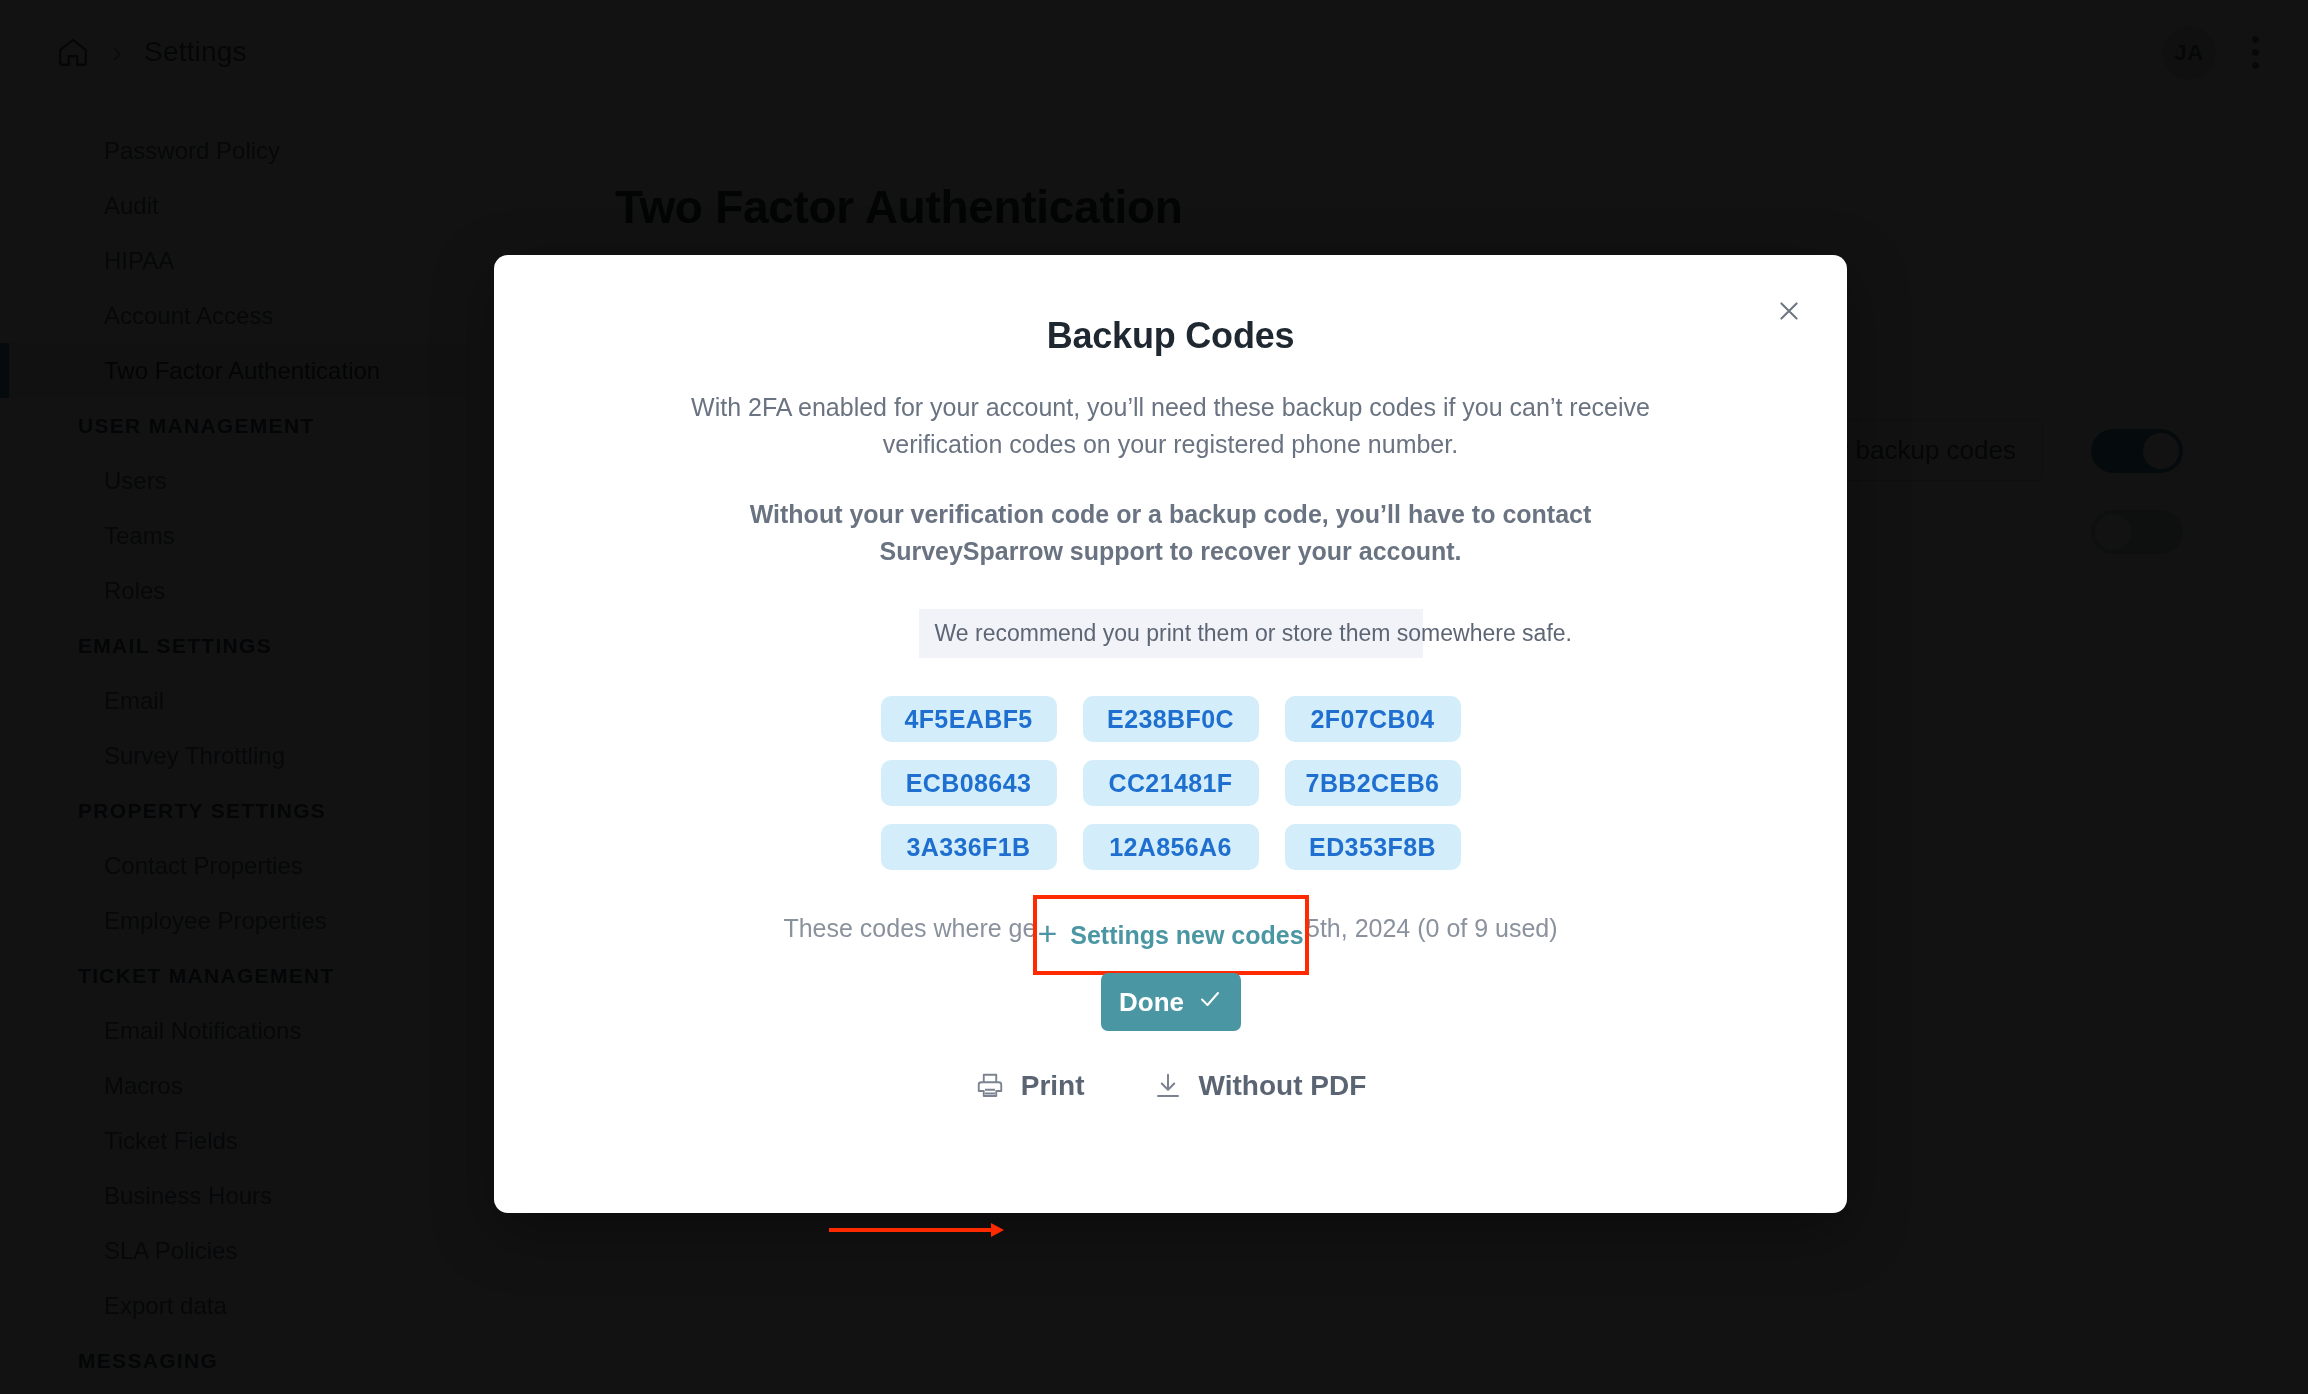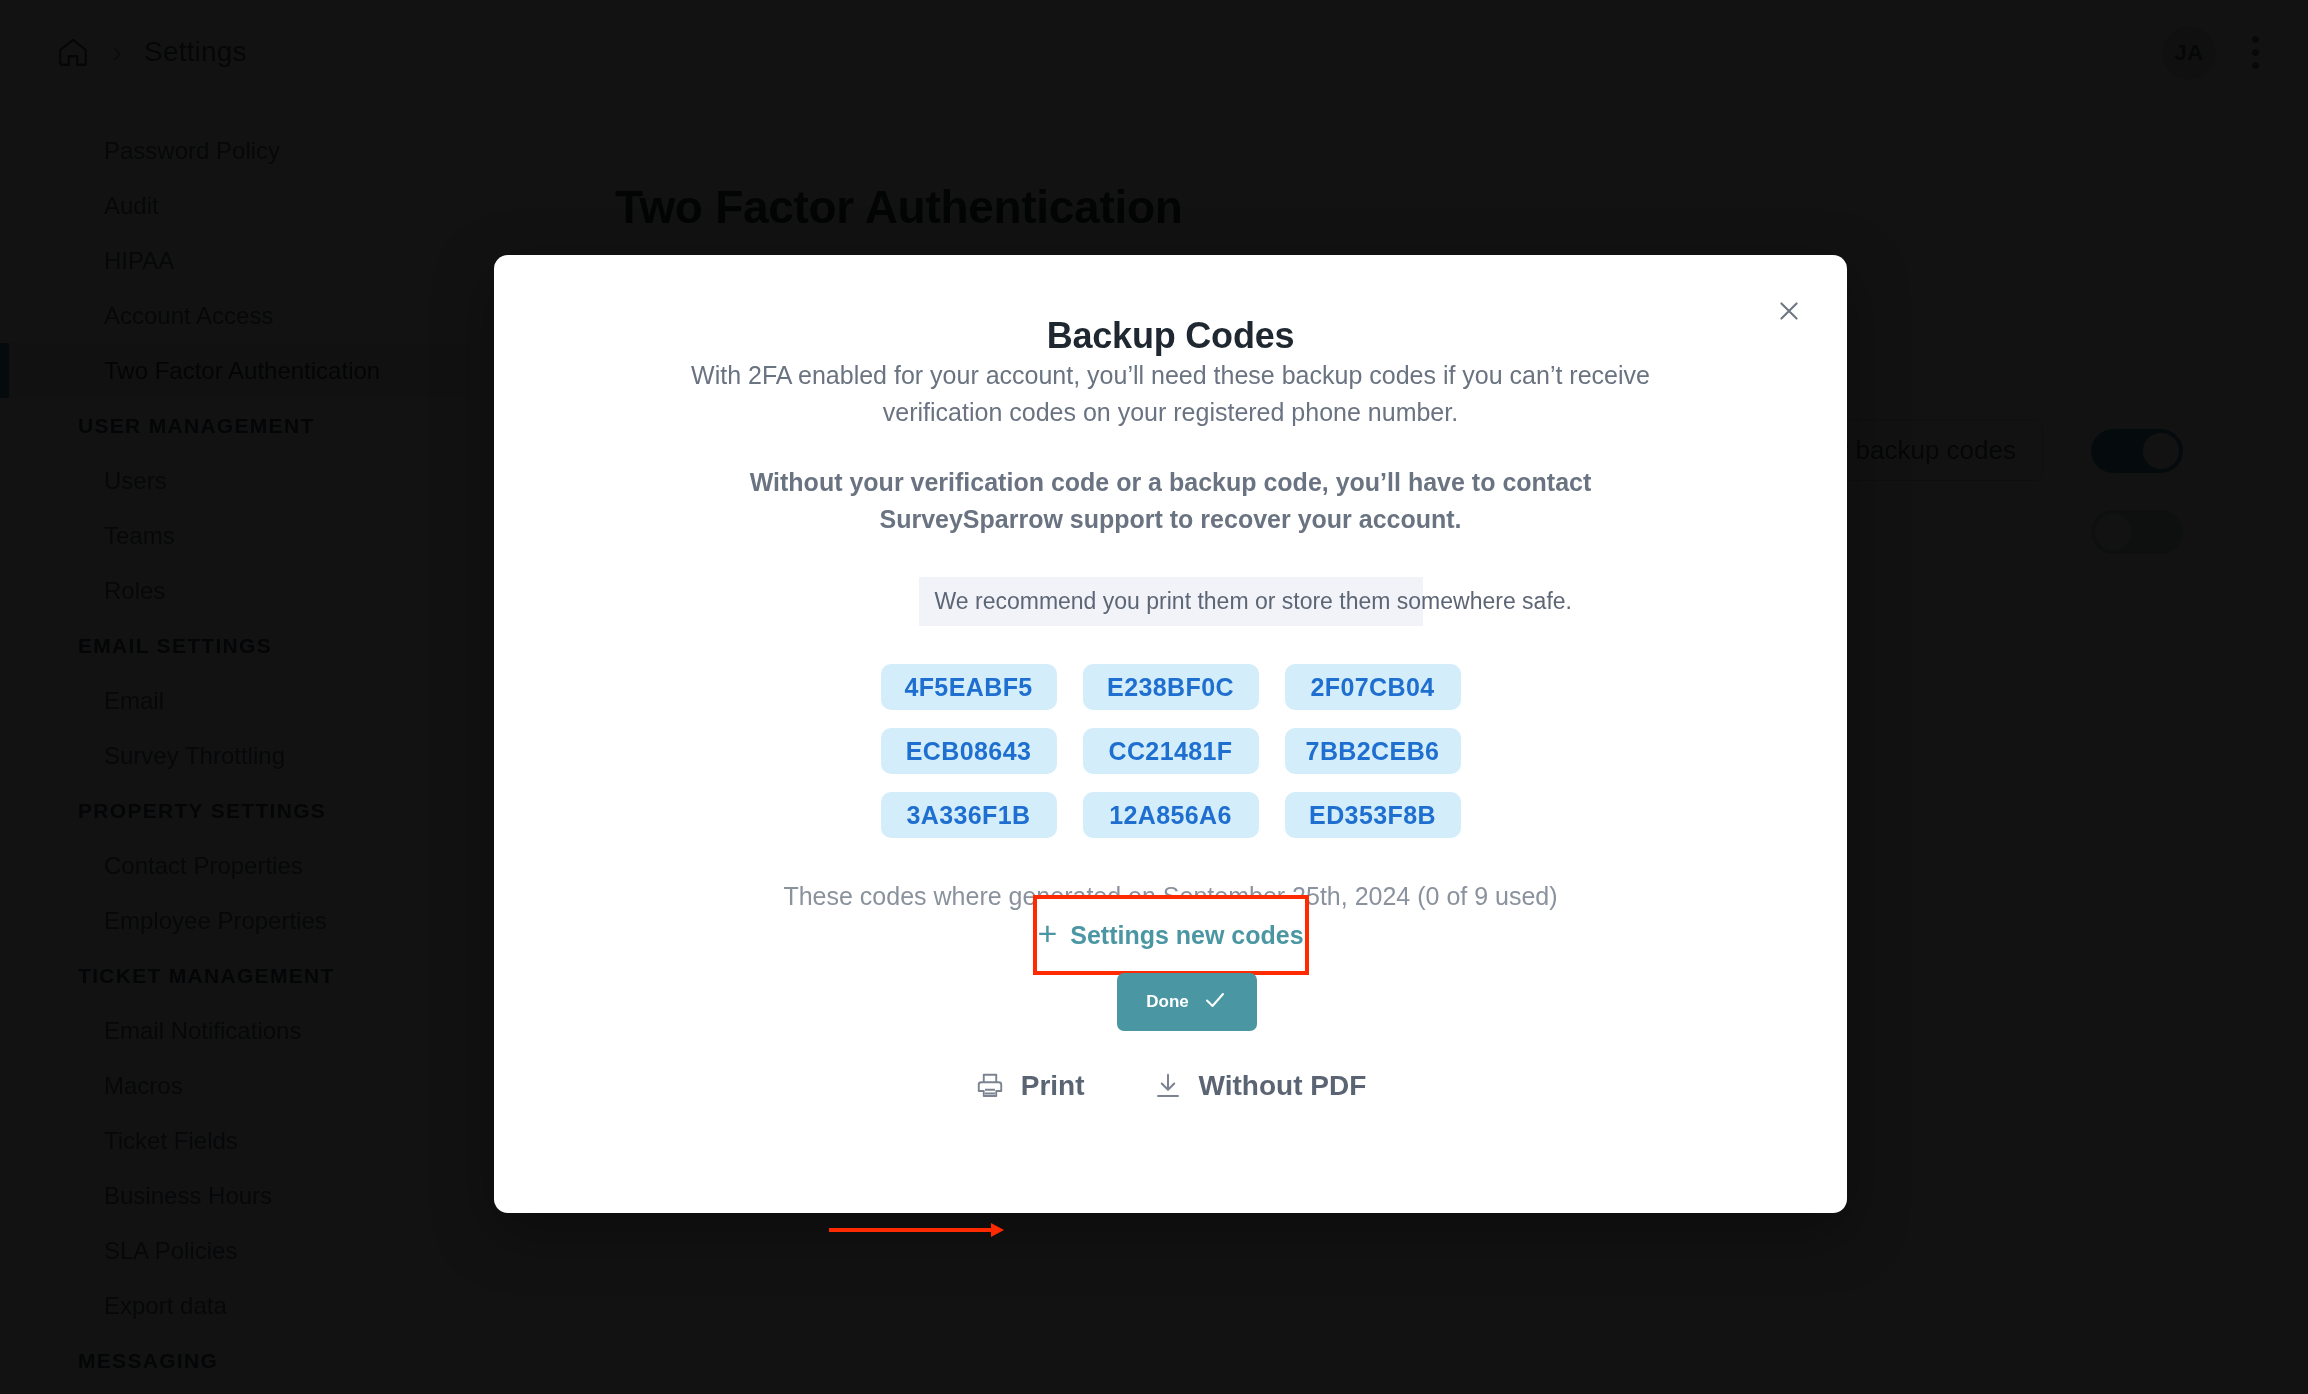--- a/index.html
+++ b/index.html
@@ -201,21 +201,21 @@
     letter-spacing: -.2px;
   }
   .modal-para {
     margin: 0 auto;
     width: 1000px;
     text-align: center;
     font-size: 25px;
     line-height: 1.46;
     color: #6a7381;
   }
-  #para-1 { }
+  #para-1 { margin-top: 32px; }
   #para-2 { margin-top: 34px; font-weight: bold; }
 
   #recommend-bar {
     margin: 40px auto 0;
     width: 504px;
     background: #f1f3f8;
     text-align: center;
     padding: 11px 16px;
     font-size: 23px;
     color: #5d6675;
@@ -294,23 +294,22 @@
     transform: translateX(-50%);
     top: 718px;
     width: 140px; height: 58px;
     background: #4a97a3;
     border-radius: 7px;
     display: flex;
     align-items: center;
     justify-content: center;
     gap: 14px;
     color: #ffffff;
-    font-size: 17px;
-    font-weight: 700;
-    margin-left: 16px;
+    font-size: 26px;
+    font-weight: 700;
   }
 
   #modal-footer {
     position: absolute;
     left: 0; right: 0;
     top: 815px;
     display: flex;
     align-items: center;
     justify-content: center;
     gap: 68px;

